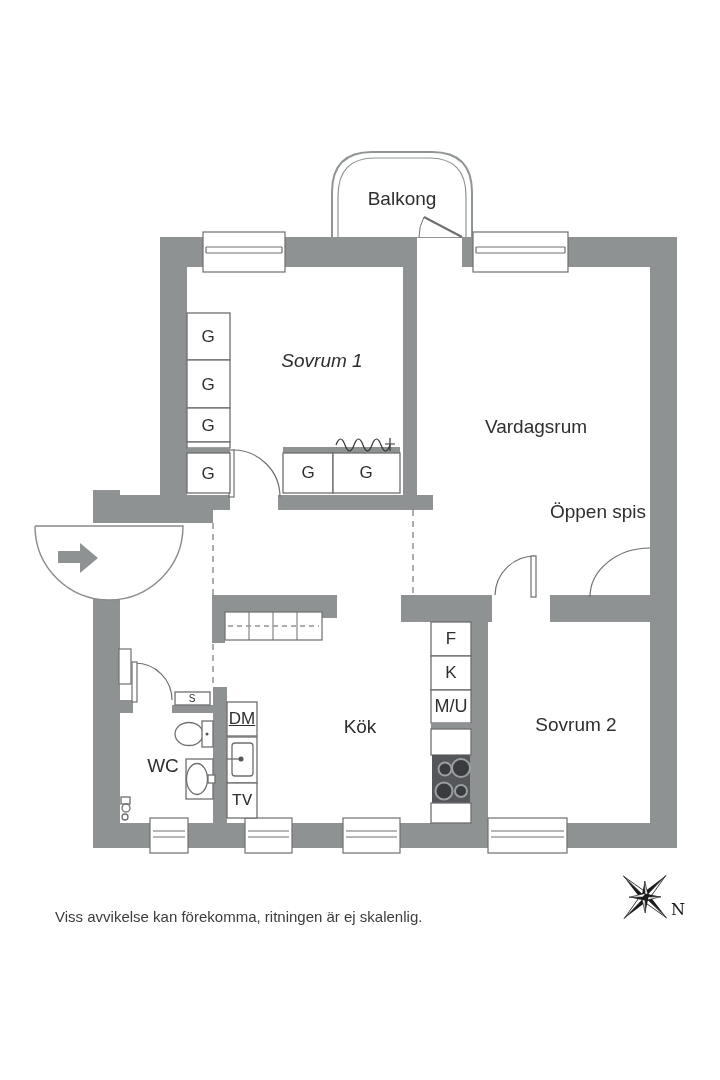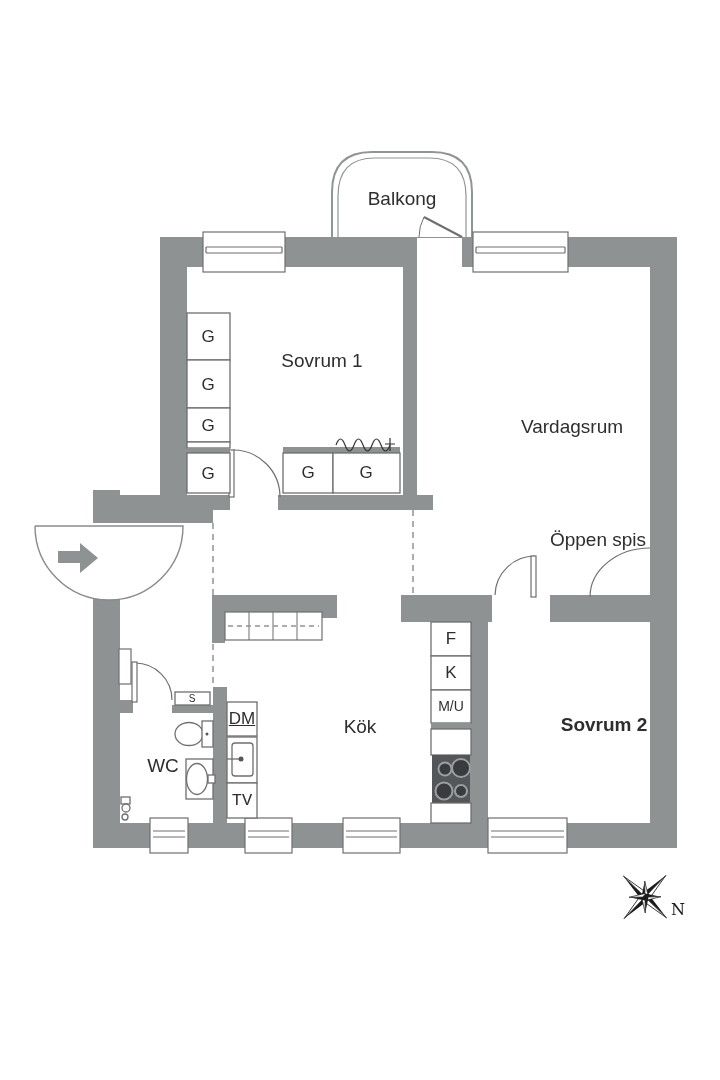--- a/index.html
+++ b/index.html
@@ -3,21 +3,21 @@
 <meta charset="utf-8">
 <style>
   html,body{margin:0;padding:0;background:#fff;}
   .stage{position:relative;width:720px;height:1080px;background:#ffffff;overflow:hidden;
          font-family:"Liberation Sans",sans-serif;border-radius:23px;}
   svg.plan{position:absolute;left:0;top:0;}
   .label{position:absolute;transform:translate(-50%,-50%);color:#2e2e2e;white-space:nowrap;
          font-family:"Liberation Sans",sans-serif;}
   .room{font-size:19px;}
   .fix{font-size:17px;}
-  .fix-sm{font-size:14px;}
+  .fix-sm{font-size:18px;}
   .tiny{font-size:10px;}
   .north{font-size:16px;font-family:"DejaVu Serif","Liberation Serif",serif;color:#1a1a1a;}
   .disclaimer{position:absolute;left:55px;top:908px;font-size:15px;color:#3c3c3c;}
 </style>
 </head>
 <body>
 
 <div class="stage">
 
   <svg class="plan" width="720" height="1080" viewBox="0 0 720 1080">
@@ -213,36 +213,37 @@
       </g>
       <g transform="rotate(315)">
         <polygon points="0,-16 -3.5,0 0,0" fill="#1a1a1a"></polygon>
         <polygon points="0,-16 3.5,0 0,0" fill="#ffffff" stroke="#1a1a1a" stroke-width="0.7"></polygon>
       </g>
       <circle cx="0" cy="0" r="2" fill="#1a1a1a"></circle>
     </g>
   </svg>
 
   <div class="label room" style="left:402px;top:199px;">Balkong</div>
-  <div class="label room" style="left:322px;top:361px;">Sovrum 1</div>
-  <div class="label room" style="left:572px;top:427px;">Vardagsrum</div>
-  <div class="label room" style="left:598px;top:540px;">Öppen spis</div>
+  <div class="label room" style="left:322px;top:361px;font-style:italic;">Sovrum 1</div>
+  <div class="label room" style="left:536px;top:427px;">Vardagsrum</div>
+  <div class="label room" style="left:598px;top:512px;">Öppen spis</div>
   <div class="label room" style="left:360px;top:727px;">Kök</div>
-  <div class="label room" style="left:604px;top:725px;font-weight:bold;">Sovrum 2</div>
+  <div class="label room" style="left:576px;top:725px;">Sovrum 2</div>
   <div class="label room" style="left:163px;top:766px;">WC</div>
 
   <div class="label fix" style="left:208px;top:337px;">G</div>
   <div class="label fix" style="left:208px;top:385px;">G</div>
   <div class="label fix" style="left:208px;top:426px;">G</div>
   <div class="label fix" style="left:208px;top:474px;">G</div>
   <div class="label fix" style="left:308px;top:473px;">G</div>
   <div class="label fix" style="left:366px;top:473px;">G</div>
 
   <div class="label fix" style="left:242px;top:719px;text-decoration:underline;">DM</div>
   <div class="label fix" style="left:242px;top:800px;font-family:Liberation Mono, monospace;">TV</div>
   <div class="label fix" style="left:451px;top:639px;">F</div>
   <div class="label fix" style="left:451px;top:673px;">K</div>
   <div class="label fix-sm" style="left:451px;top:706px;">M/U</div>
   <div class="label tiny" style="left:192px;top:698px;">S</div>
 
   <div class="label north" style="left:678px;top:909px;">N</div>
 
+  <div class="disclaimer">Viss avvikelse kan förekomma, ritningen är ej skalenlig.</div>
 </div>
 
 </body></html>

